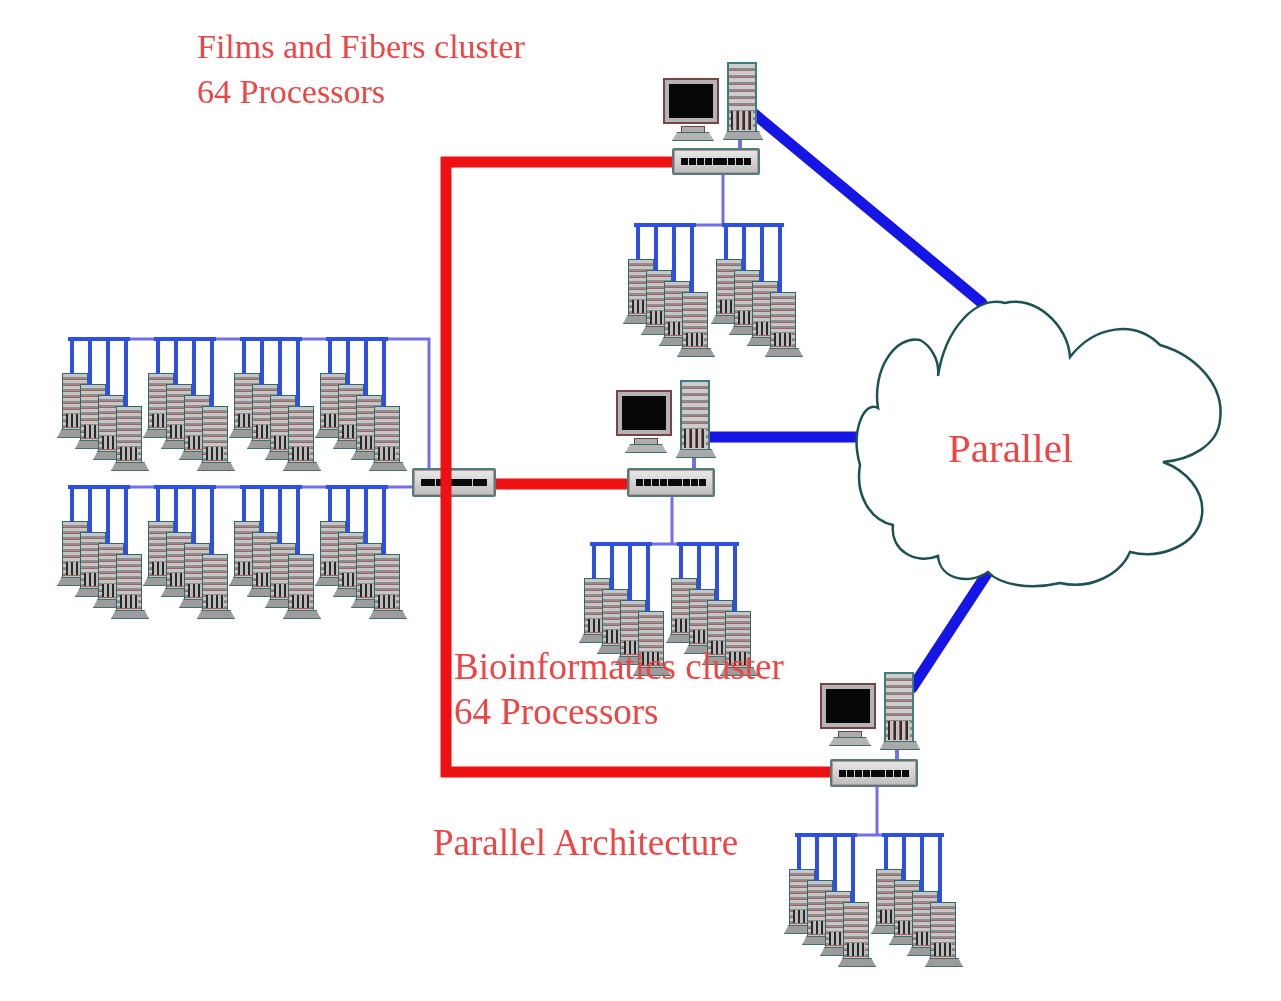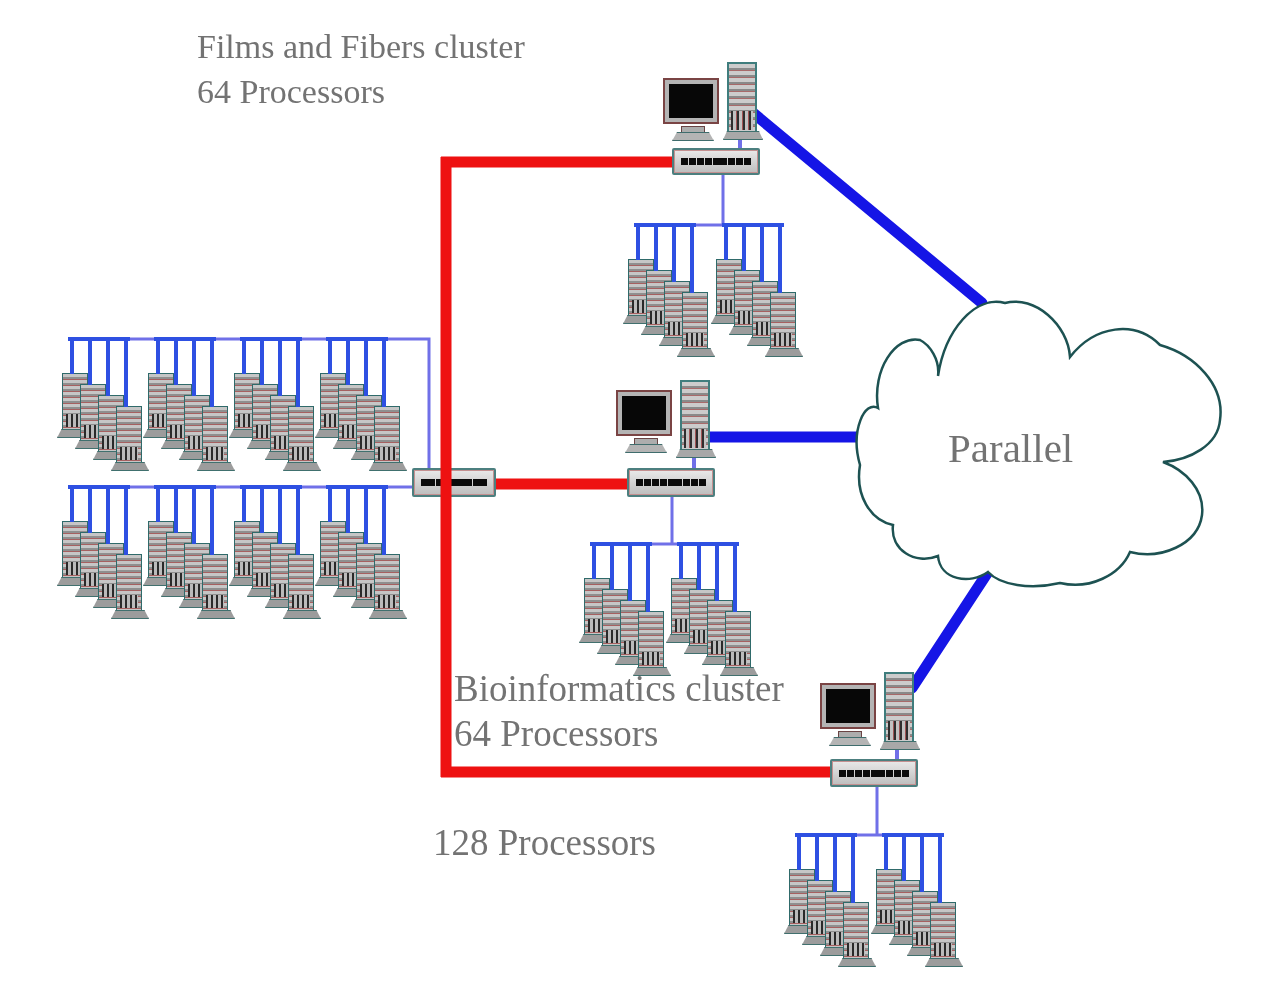--- a/index.html
+++ b/index.html
@@ -5,25 +5,25 @@
   html,body{margin:0;padding:0;background:#ffffff;}
   #canvas{
     position:relative;width:1281px;height:1001px;background:#ffffff;overflow:hidden;
     font-family:"Liberation Serif","DejaVu Serif",serif;color:#111;
   }
   svg.layer{position:absolute;left:0;top:0;pointer-events:none;}
   #wires{z-index:1;}
   #trunk-overlay{z-index:3;}
 
   
-  .lbl{position:absolute;z-index:4;white-space:nowrap;color:#737373;font-family:Liberation Serif, serif;}
+  .lbl{position:absolute;z-index:4;white-space:nowrap;color:#ef4444;font-family:Liberation Serif, serif;}
   .lbl div{white-space:nowrap;}
   #lbl-films{left:197px;top:24px;font-size:34px;line-height:45px;}
   #lbl-pool{left:118px;top:634px;font-size:37px;line-height:46px;}
-  #lbl-bio{left:454px;top:666px;font-size:37px;line-height:45px;z-index:2;}
+  #lbl-bio{left:454px;top:644px;font-size:37px;line-height:45px;z-index:2;}
   #lbl-pa{left:433px;top:820px;font-size:37px;line-height:45px;}
   #lbl-internet{left:948px;top:424px;font-size:41px;z-index:4;}
 
   
   .switch{
     position:absolute;z-index:2;display:flex;align-items:center;justify-content:space-between;
     padding:0 7px;box-sizing:border-box;
     background:linear-gradient(180deg,#e9e9e9,#bdbdbd);
     border:2px solid #4c7f7f;border-radius:2px;
     box-shadow:inset 0 0 0 1px #c49090;
@@ -405,17 +405,17 @@
 
   <div class="lbl" id="lbl-films">
     <div>Films and Fibers cluster</div>
     <div>64 Processors</div>
   </div>
   <div class="lbl" id="lbl-bio">
     <div>Bioinformatics cluster</div>
     <div>64 Processors</div>
   </div>
   <div class="lbl" id="lbl-pa">
-    <div>128 Processors</div>
+    <div>Parallel Architecture</div>
   </div>
   <div class="lbl" id="lbl-internet">Parallel</div>
 
 </div>
 
 </body></html>

